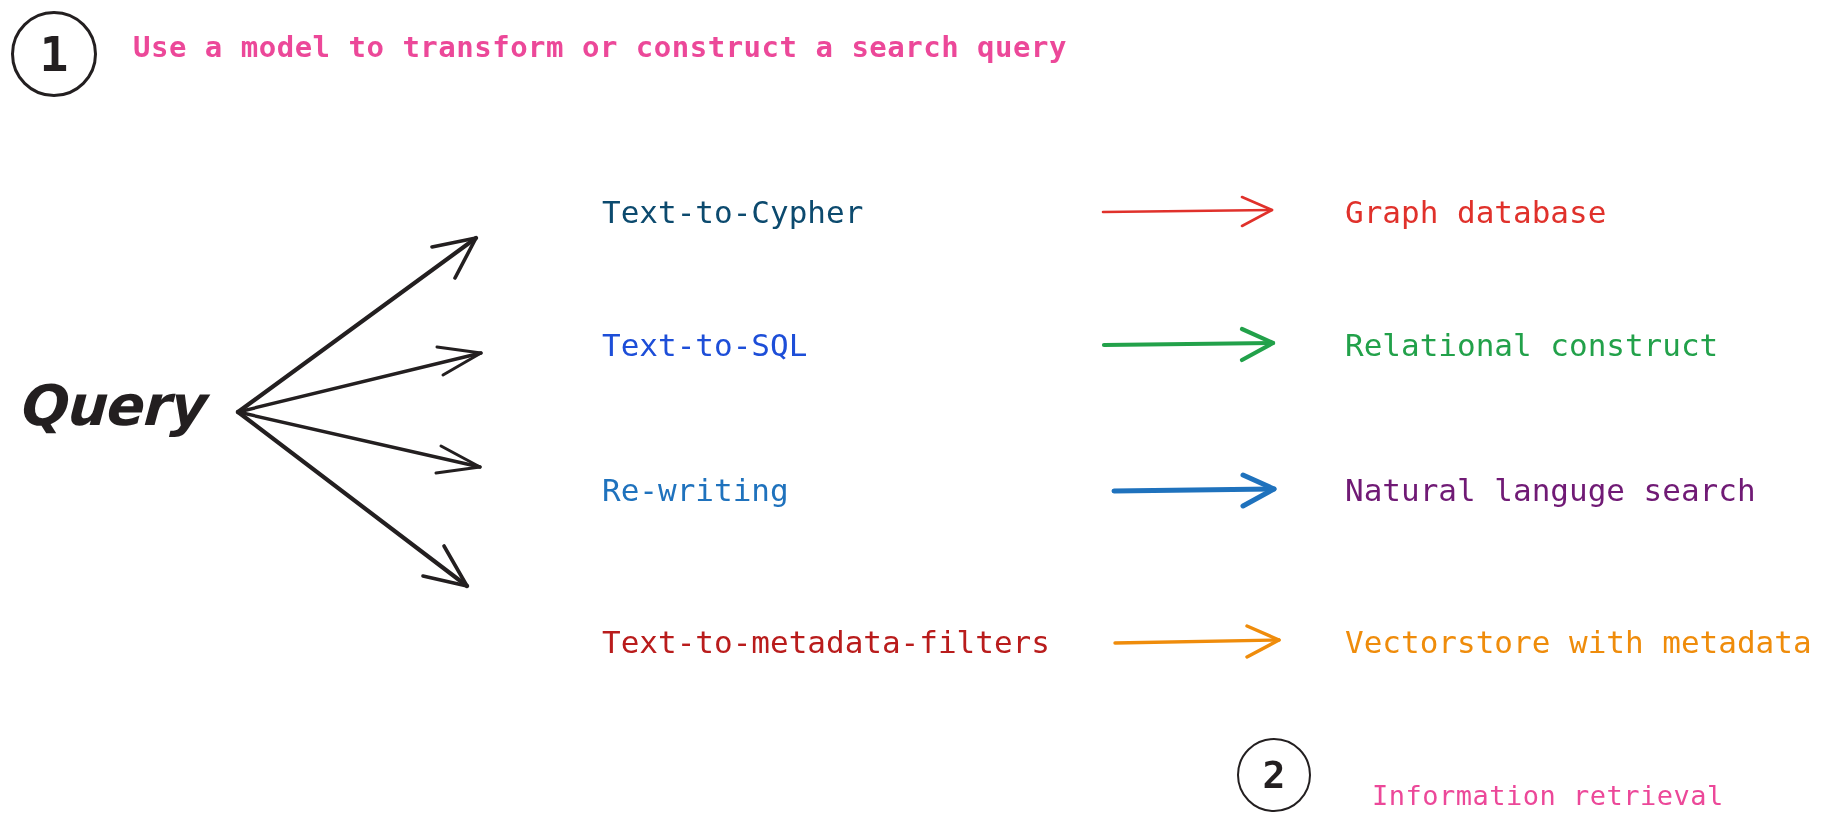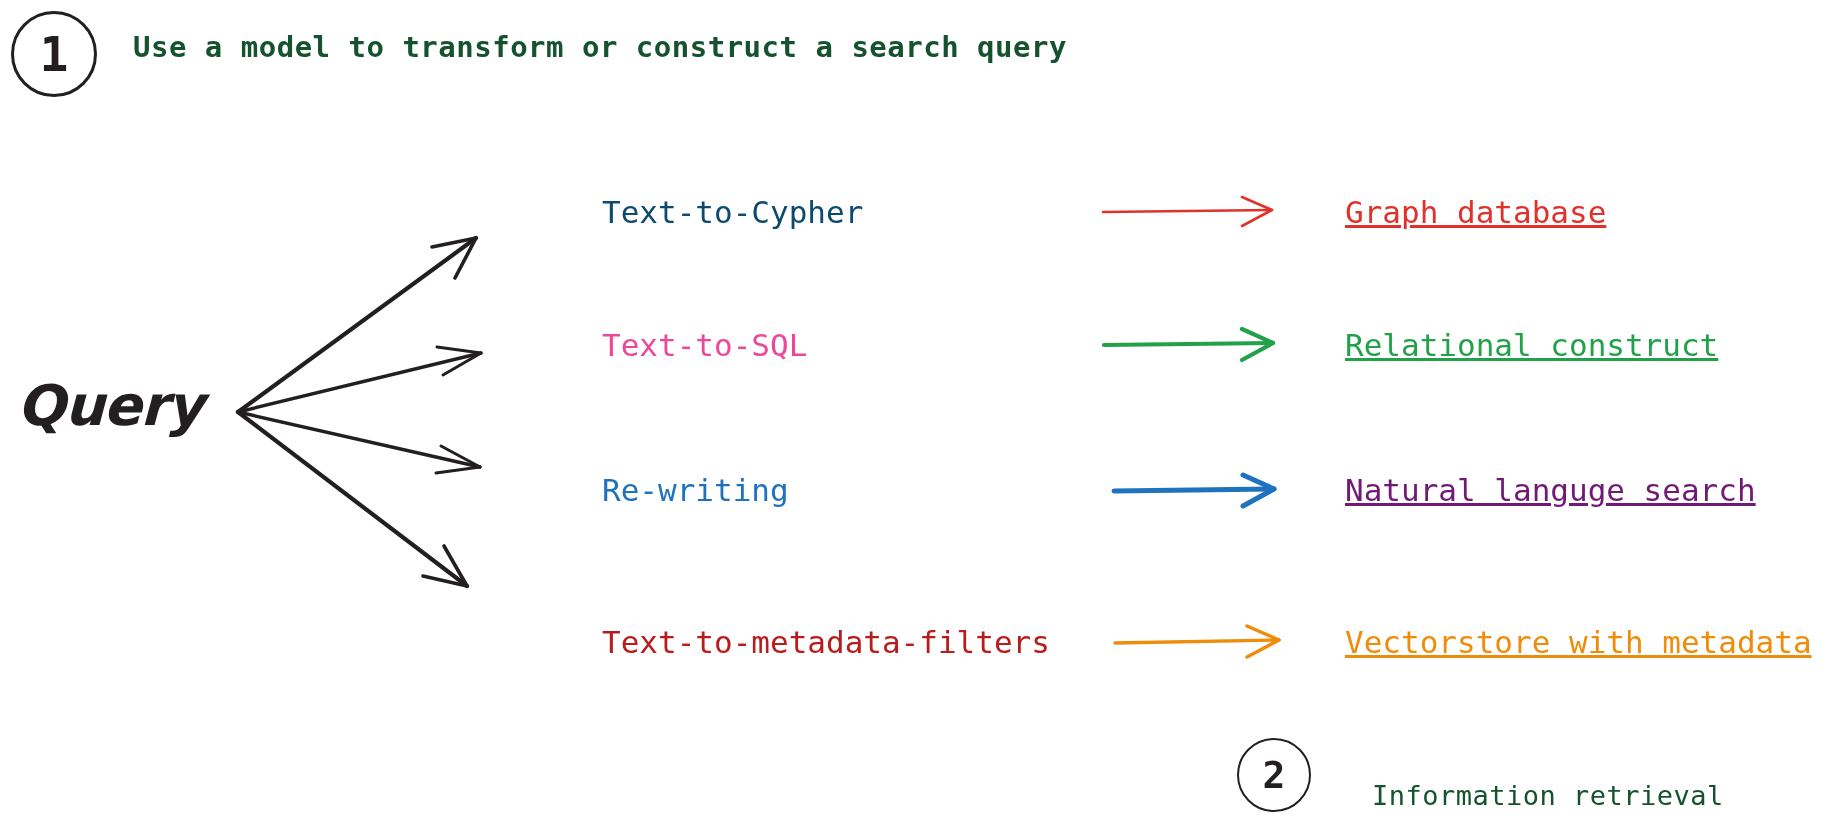--- a/index.html
+++ b/index.html
@@ -54,21 +54,21 @@
     left: 1237px;
     top: 738px;
     width: 74px;
     height: 74px;
     font-size: 38px;
     border-width: 2.5px;
   }
 
   .step-text {
     position: absolute;
-    color: #14532d;
+    color: #ec4899;
     font-family: "DejaVu Sans Mono", monospace;
     font-weight: 700;
     white-space: nowrap;
   }
   #step-1-text {
     left: 133px;
     top: 30px;
     font-size: 29px;
     letter-spacing: 0.5px;
   }
@@ -107,21 +107,21 @@
     position: absolute;
     top: 0;
     font-family: "DejaVu Sans Mono", monospace;
     font-size: 31px;
     font-weight: 400;
     white-space: nowrap;
     line-height: 40px;
     letter-spacing: 0px;
   }
   .row-left-label { left: 602px; }
-  .row-right-label { left: 1345px; text-decoration: underline; }
+  .row-right-label { left: 1345px; }
 
   .row-arrow {
     position: absolute;
     left: 1090px;
     top: -14px;
     width: 210px;
     height: 60px;
   }
 </style>
 </head>
@@ -166,21 +166,21 @@
     <svg class="row-arrow" viewBox="0 0 210 60" xmlns="http://www.w3.org/2000/svg">
       <g stroke="#e0312b" fill="none" stroke-linecap="round" stroke-linejoin="round" stroke-width="2.6">
         <line x1="13" y1="34" x2="182" y2="32"></line>
         <path d="M 182 32 L 152 19 M 182 32 L 152 48"></path>
       </g>
     </svg>
     <div class="row-right-label" style="color:#e0312b">Graph database</div>
   </div>
 
   <div class="row" style="top:325px">
-    <div class="row-left-label" style="color:#ec4899">Text-to-SQL</div>
+    <div class="row-left-label" style="color:#1d4ed8">Text-to-SQL</div>
     <svg class="row-arrow" viewBox="0 0 210 60" xmlns="http://www.w3.org/2000/svg">
       <g stroke="#22a14a" fill="none" stroke-linecap="round" stroke-linejoin="round" stroke-width="4.2">
         <line x1="14" y1="34" x2="183" y2="32"></line>
         <path d="M 183 32 L 152 18 M 183 32 L 152 49"></path>
       </g>
     </svg>
     <div class="row-right-label" style="color:#22a14a">Relational construct</div>
   </div>
 
   <div class="row" style="top:470px">

